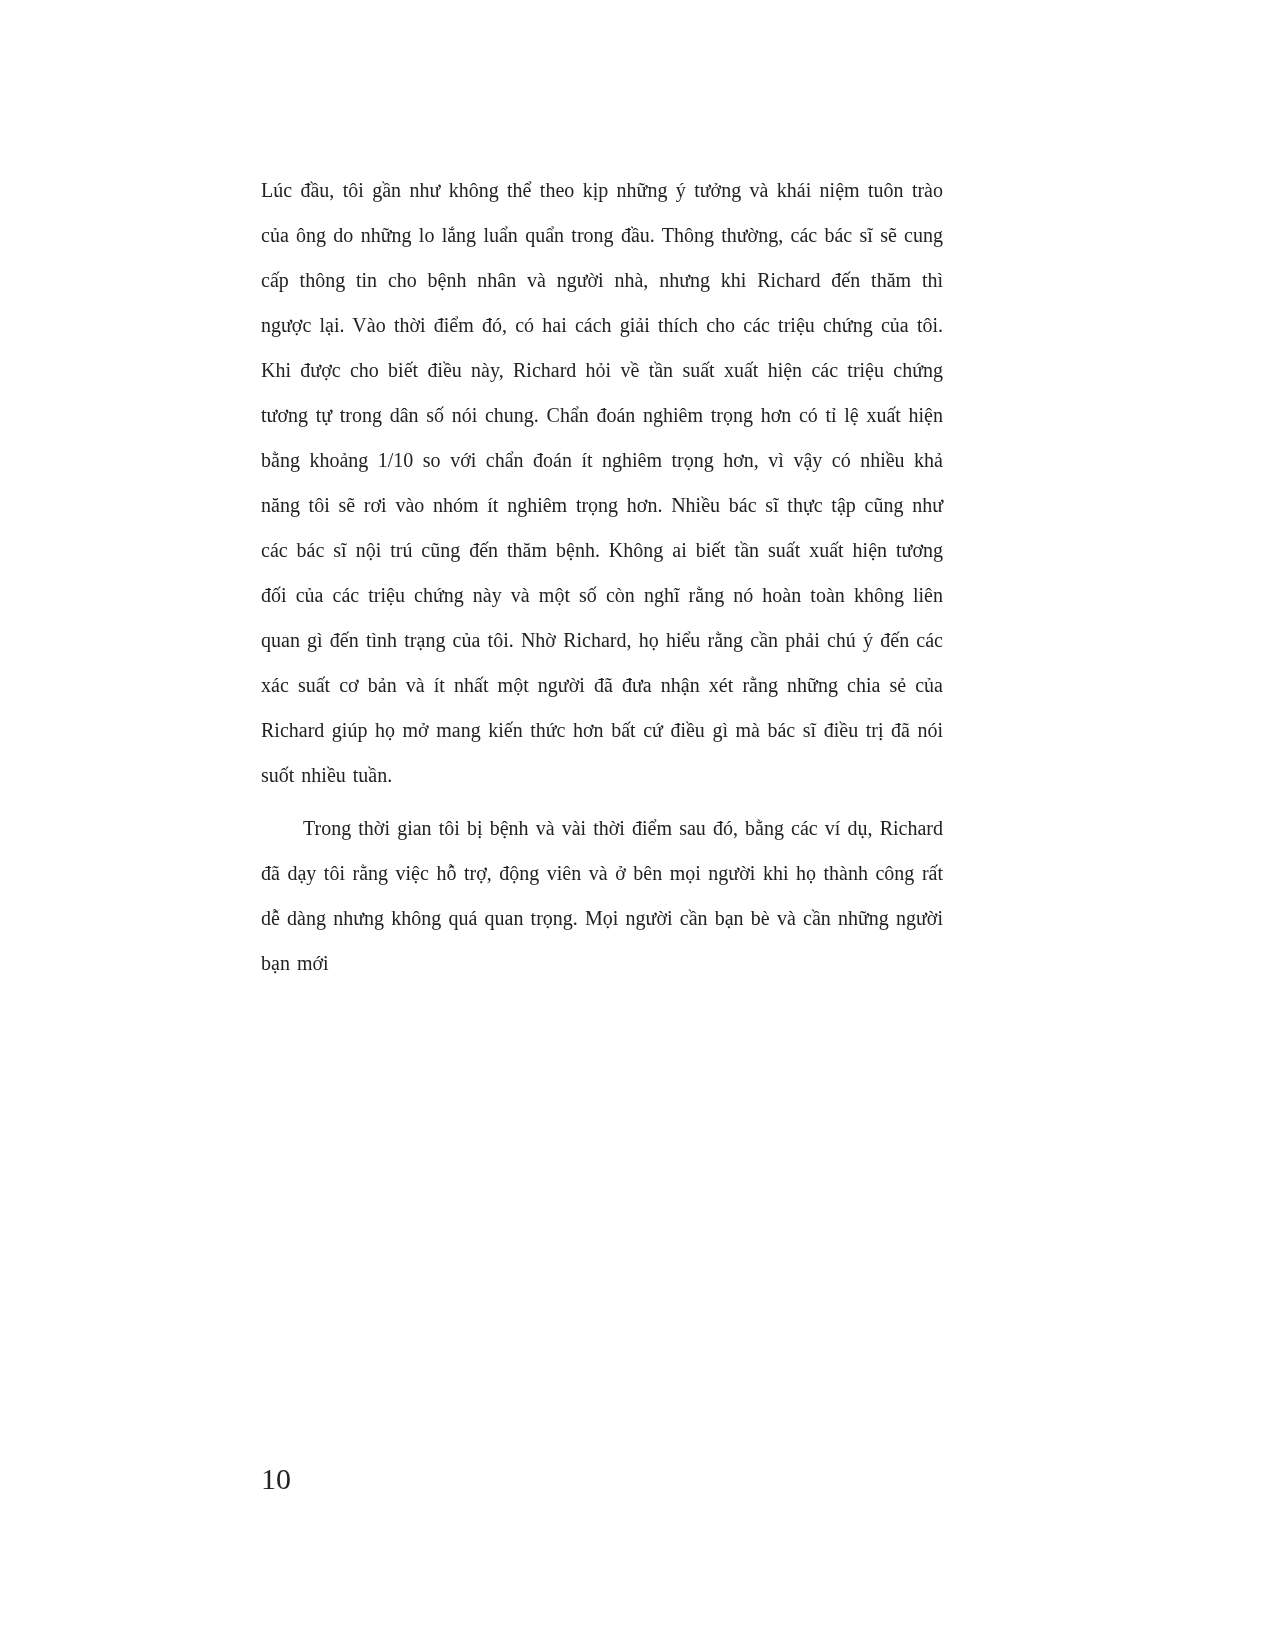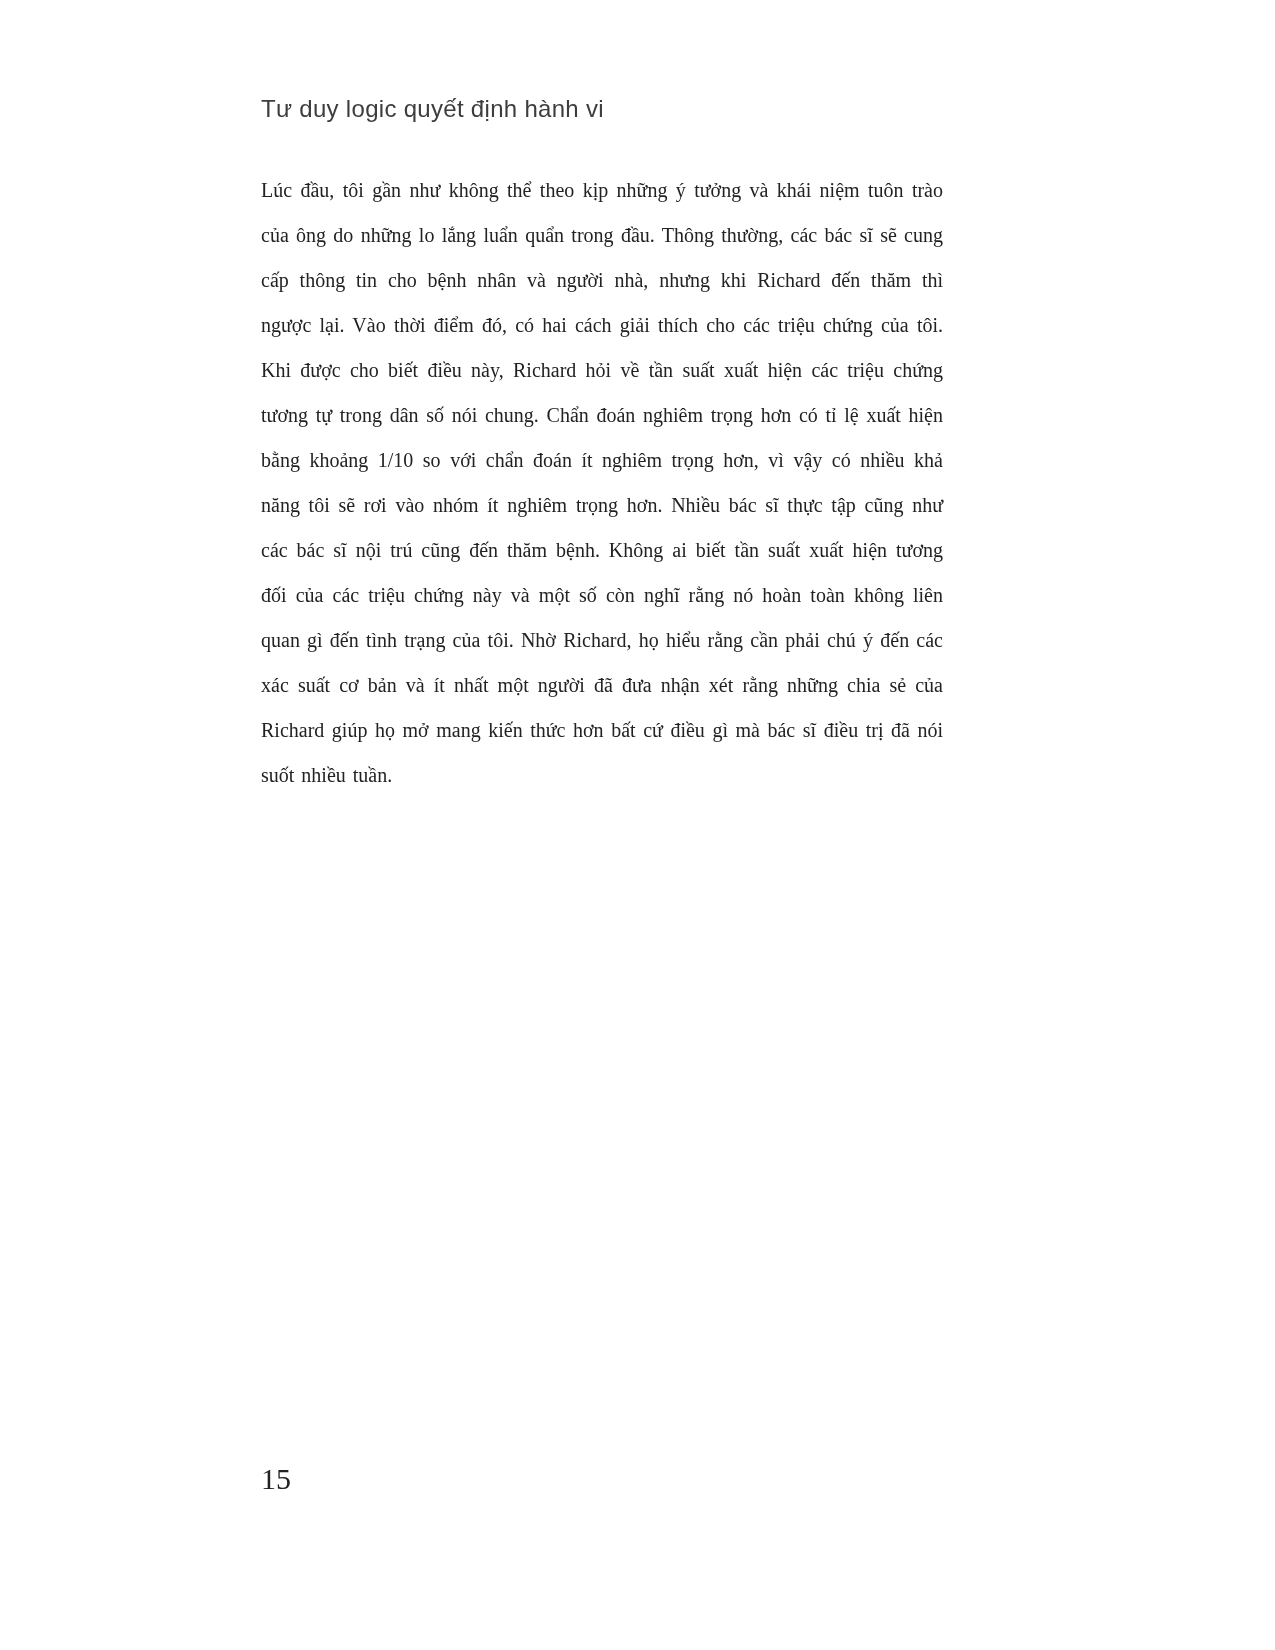--- a/index.html
+++ b/index.html
@@ -53,20 +53,20 @@
     top: 1462px;
     font-family: "Liberation Serif", serif;
     font-size: 30px;
     color: #222222;
   }
 </style>
 </head>
 <body>
 
 <div class="page">
-  <div class="running-header">Tư duy logic quyết định hành vi</div>
 
   <div class="body-text">
     <p class="para">Lúc đầu, tôi gần như không thể theo kịp những ý tưởng và khái niệm tuôn trào của ông do những lo lắng luẩn quẩn trong đầu. Thông thường, các bác sĩ sẽ cung cấp thông tin cho bệnh nhân và người nhà, nhưng khi Richard đến thăm thì ngược lại. Vào thời điểm đó, có hai cách giải thích cho các triệu chứng của tôi. Khi được cho biết điều này, Richard hỏi về tần suất xuất hiện các triệu chứng tương tự trong dân số nói chung. Chẩn đoán nghiêm trọng hơn có tỉ lệ xuất hiện bằng khoảng 1/10 so với chẩn đoán ít nghiêm trọng hơn, vì vậy có nhiều khả năng tôi sẽ rơi vào nhóm ít nghiêm trọng hơn. Nhiều bác sĩ thực tập cũng như các bác sĩ nội trú cũng đến thăm bệnh. Không ai biết tần suất xuất hiện tương đối của các triệu chứng này và một số còn nghĩ rằng nó hoàn toàn không liên quan gì đến tình trạng của tôi. Nhờ Richard, họ hiểu rằng cần phải chú ý đến các xác suất cơ bản và ít nhất một người đã đưa nhận xét rằng những chia sẻ của Richard giúp họ mở mang kiến thức hơn bất cứ điều gì mà bác sĩ điều trị đã nói suốt nhiều tuần.</p>
+    <p class="para indented">Trong thời gian tôi bị bệnh và vài thời điểm sau đó, bằng các ví dụ, Richard đã dạy tôi rằng việc hỗ trợ, động viên và ở bên mọi người khi họ thành công rất dễ dàng nhưng không quá quan trọng. Mọi người cần bạn bè và cần những người bạn mới</p>
   </div>
 
-  <div class="page-number">15</div>
+  <div class="page-number">10</div>
 </div>
 
 </body></html>

